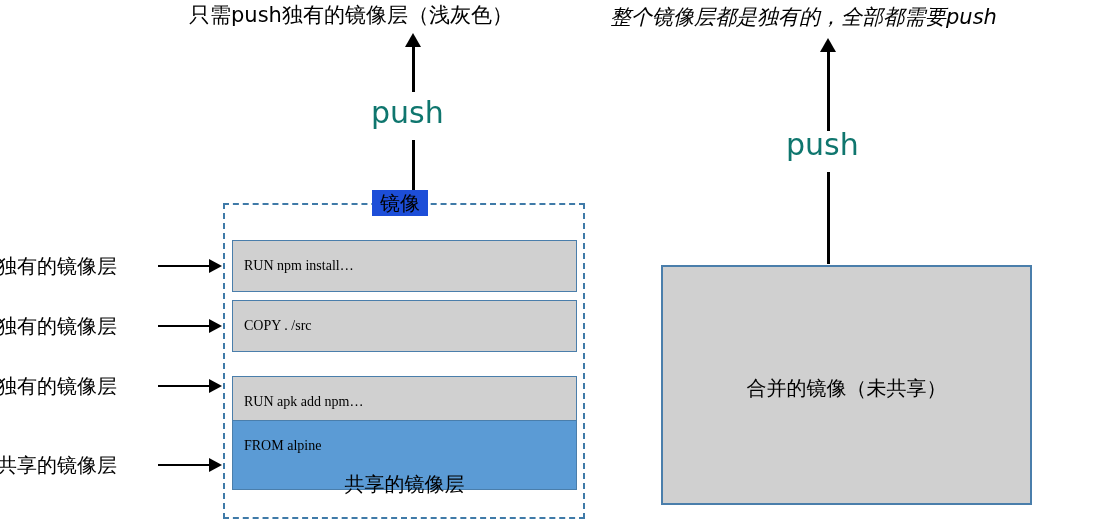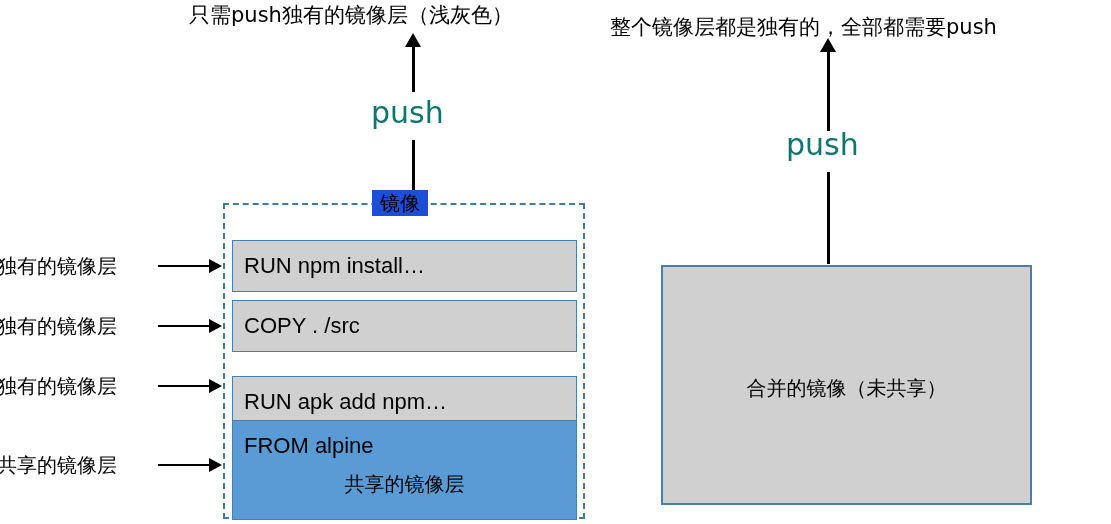--- a/index.html
+++ b/index.html
@@ -21,21 +21,21 @@
 
   
   .title {
     position: absolute;
     font-size: 21px;
     line-height: 26px;
     color: #000;
     white-space: nowrap;
   }
   #title-left  { left: 189px; top: 2px; }
-  #title-right { left: 610px; top: 14px; }
+  #title-right { left: 610px; top: 4px; font-style: italic; }
 
   
   .arrow-stem {
     position: absolute;
     width: 3px;
     background: #000;
   }
   .arrow-head {
     position: absolute;
     width: 0;
@@ -87,26 +87,26 @@
 
   
   .layer {
     position: absolute;
     left: 232px;
     width: 345px;
     box-sizing: border-box;
     border: 1.5px solid #4a7eab;
   }
   .layer-gray { background: #d0d0d0; height: 52px; }
-  .layer-blue { background: #5b9bd5; height: 100px; }
+  .layer-blue { background: #5b9bd5; height: 70px; }
   .layer-code {
     position: absolute;
     left: 11px;
-    font-family: Liberation Sans, sans-serif;
-    font-size: 22px;
+    font-family: Liberation Serif, serif;
+    font-size: 14px;
     line-height: 26px;
     color: #000;
     white-space: nowrap;
     text-align: center;
   }
   .layer-gray .layer-code { top: 12px; }
   .layer-blue .layer-code { top: 12px; }
   .layer-sub {
     position: absolute;
     left: 0;

